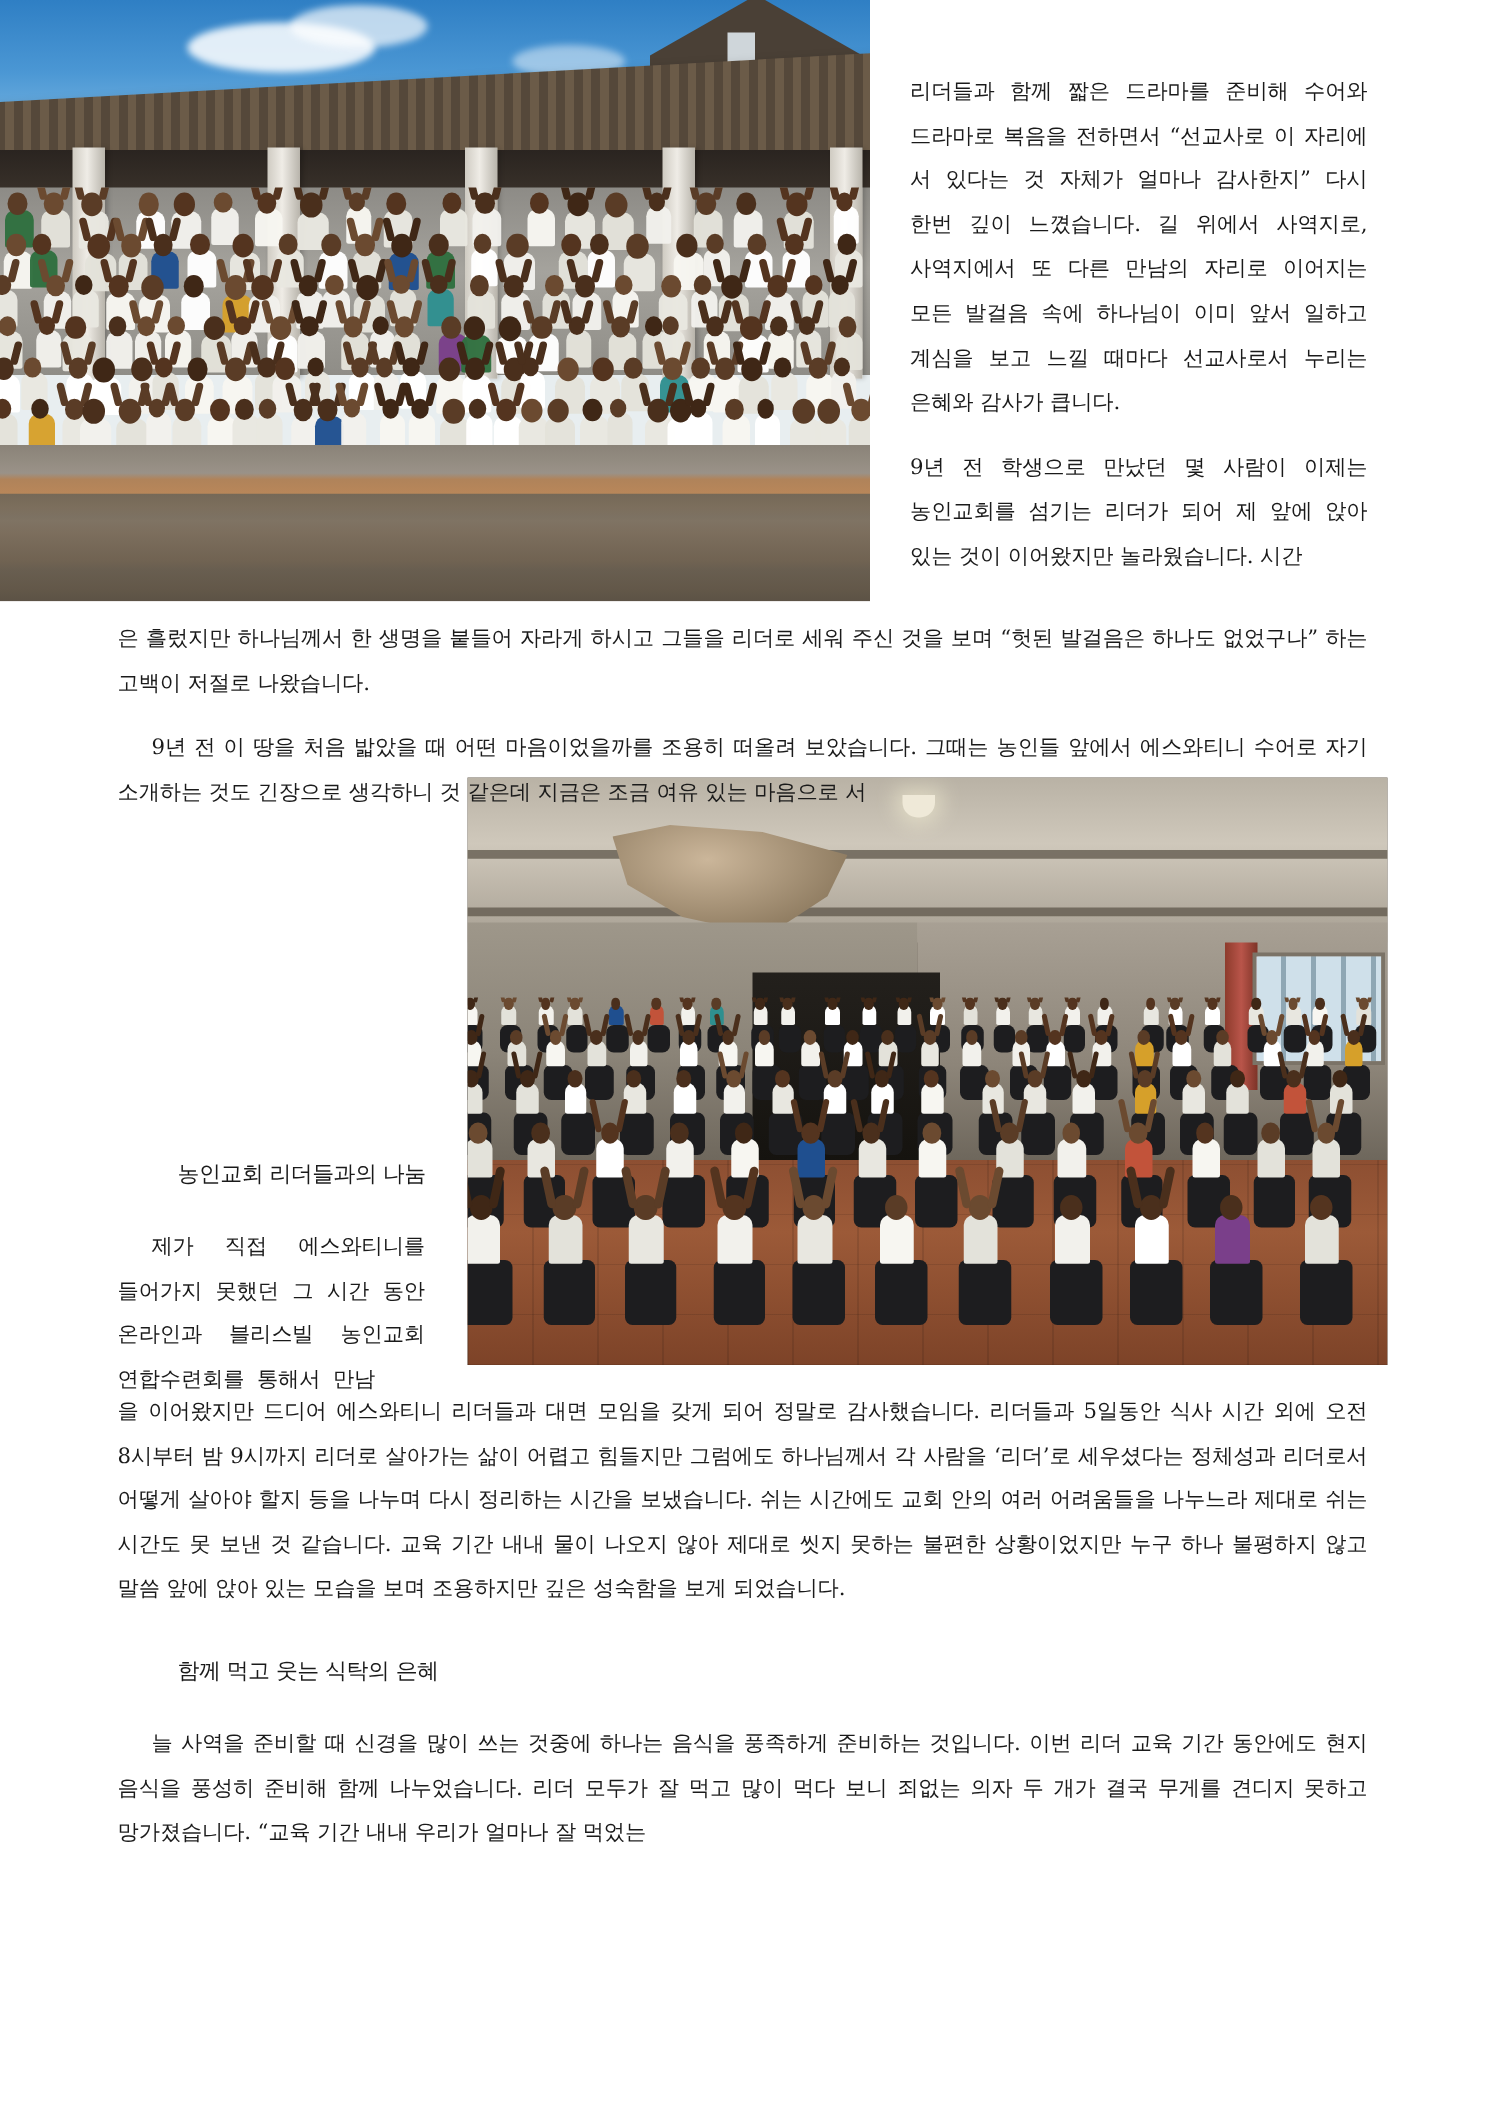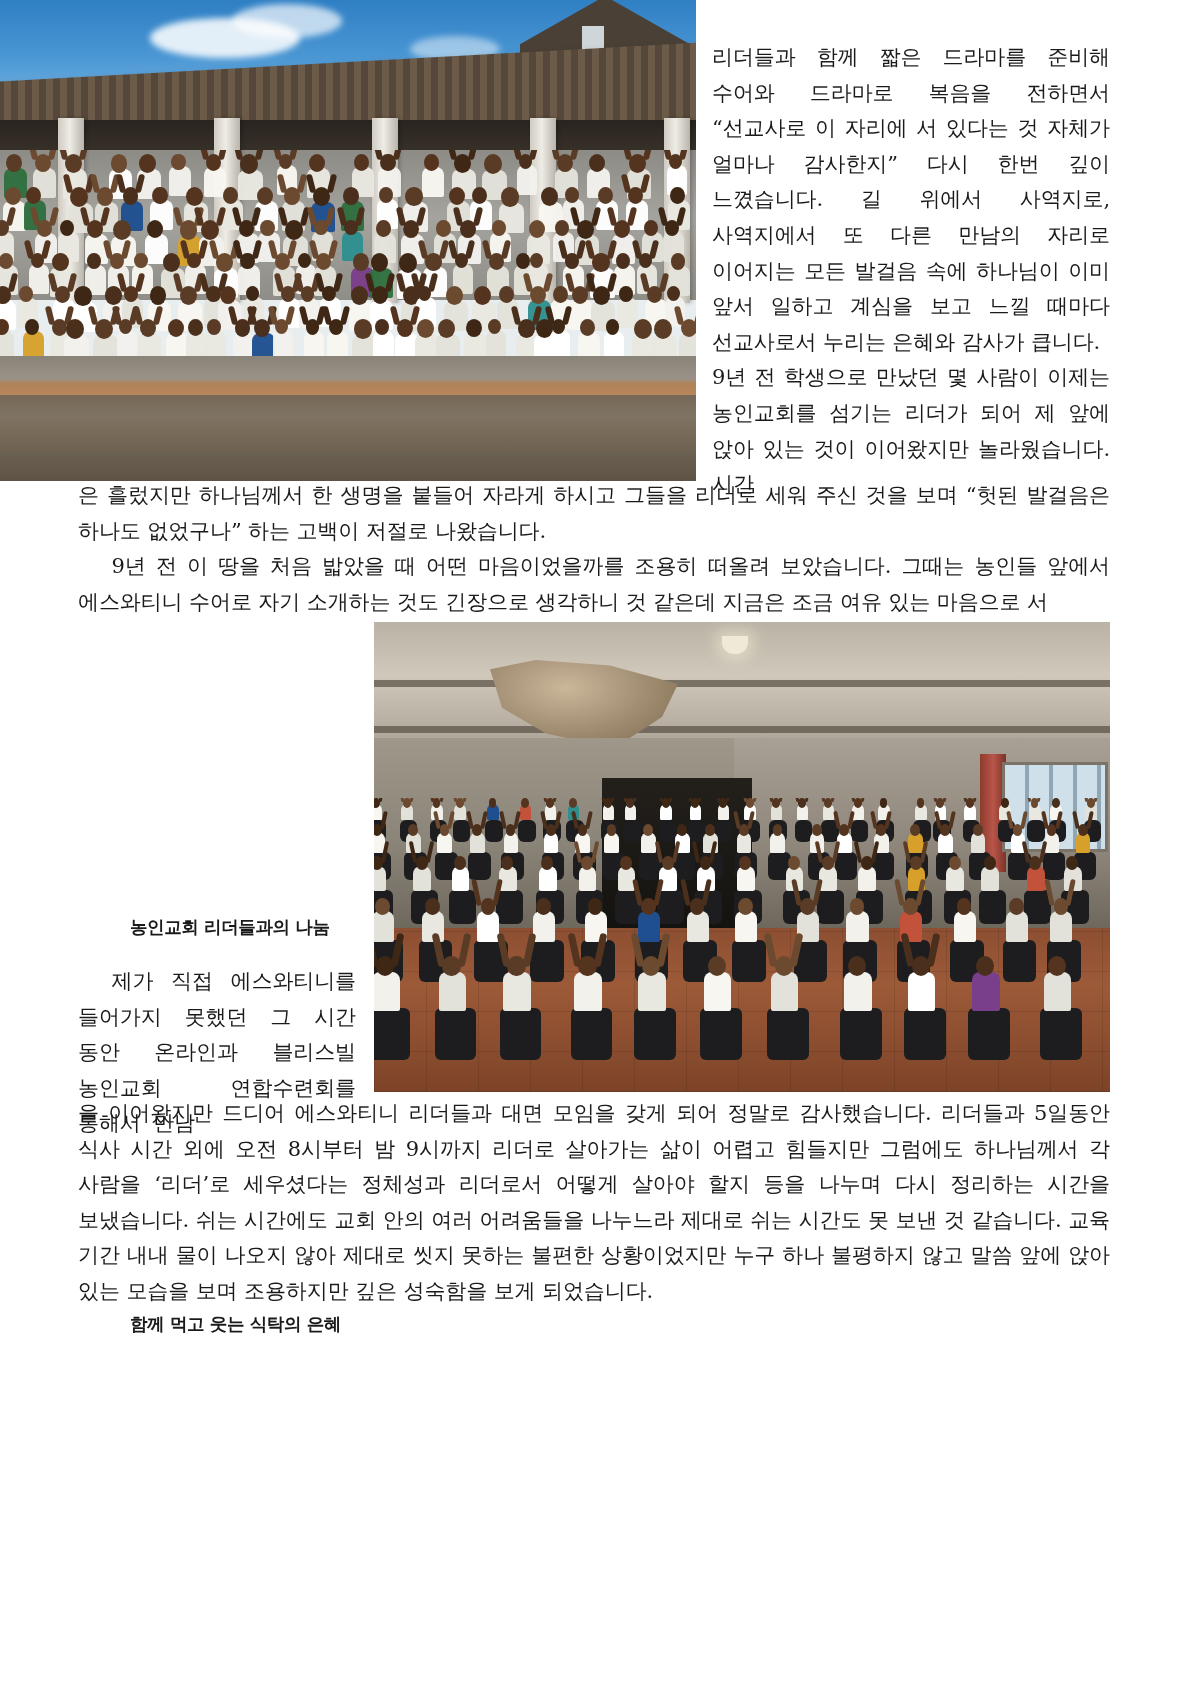--- a/index.html
+++ b/index.html
@@ -154,48 +154,48 @@
     position:absolute; left:0; top: 176px; width: 736px; height: 294px; overflow:hidden;
   }
   .ph-head { position:absolute; border-radius:50%; }
   .ph-body { position:absolute; border-radius: 8px 8px 2px 2px; }
   .ph-arm  { position:absolute; border-radius: 4px; }
 
   
   .textlayer { position:absolute; inset:0; }
 
   p.para {
-    margin: 0;
+    margin: 16px;
     text-align: justify;
     text-justify: inter-character;
-    font-size: 21px;
+    font-size: 17px;
     line-height: 35.6px;
     letter-spacing: -0.1px;
     word-break: keep-all;
   }
   p.indent { text-indent: 1.6em; }
 
   .col-right-top {
     position:absolute;
     left: 712px; top: 40px; width: 398px;
   }
   .full-1 {
     position:absolute;
     left: 78px; top: 478px; width: 1032px;
   }
   .col-left-mid {
     position:absolute;
     left: 78px; top: 612px; width: 278px;
   }
   .heading {
     font-family: "DejaVu Sans", "Liberation Sans", sans-serif;
-    font-weight: 700;
+    font-weight: 400;
     font-size: 17.5px;
     letter-spacing: -0.4px;
-    margin: 0;
+    margin: 12px;
     text-align: center;
   }
   .head-1 { position:absolute; left: 130px; top: 915px; }
   .col-left-mid2 {
     position:absolute;
     left: 78px; top: 965px; width: 278px; font-family: Liberation Mono, monospace;
   }
   .full-2 {
     position:absolute;
     left: 78px; top: 1096px; width: 1032px;
@@ -1094,15 +1094,18 @@
     <div class="col-left-mid2">
       <p class="para indent">제가 직접 에스와티니를 들어가지 못했던 그 시간 동안 온라인과 블리스빌 농인교회 연합수련회를 통해서 만남</p>
     </div>
 
     <div class="full-2">
       <p class="para">을 이어왔지만 드디어 에스와티니 리더들과 대면 모임을 갖게 되어 정말로 감사했습니다. 리더들과 5일동안 식사 시간 외에 오전 8시부터 밤 9시까지 리더로 살아가는 삶이 어렵고 힘들지만 그럼에도 하나님께서 각 사람을 ‘리더’로 세우셨다는 정체성과 리더로서 어떻게 살아야 할지 등을 나누며 다시 정리하는 시간을 보냈습니다. 쉬는 시간에도 교회 안의 여러 어려움들을 나누느라 제대로 쉬는 시간도 못 보낸 것 같습니다. 교육 기간 내내 물이 나오지 않아 제대로 씻지 못하는 불편한 상황이었지만 누구 하나 불평하지 않고 말씀 앞에 앉아 있는 모습을 보며 조용하지만 깊은 성숙함을 보게 되었습니다.</p>
     </div>
 
     <h3 class="heading head-2">함께 먹고 웃는 식탁의 은혜</h3>
 
+    <div class="full-3">
+      <p class="para indent">늘 사역을 준비할 때 신경을 많이 쓰는 것중에 하나는 음식을 풍족하게 준비하는 것입니다. 이번 리더 교육 기간 동안에도 현지 음식을 풍성히 준비해 함께 나누었습니다. 리더 모두가 잘 먹고 많이 먹다 보니 죄없는 의자 두 개가 결국 무게를 견디지 못하고 망가졌습니다. “교육 기간 내내 우리가 얼마나 잘 먹었는</p>
+    </div>
 
   </div>
 </div>
 
 </body></html>

